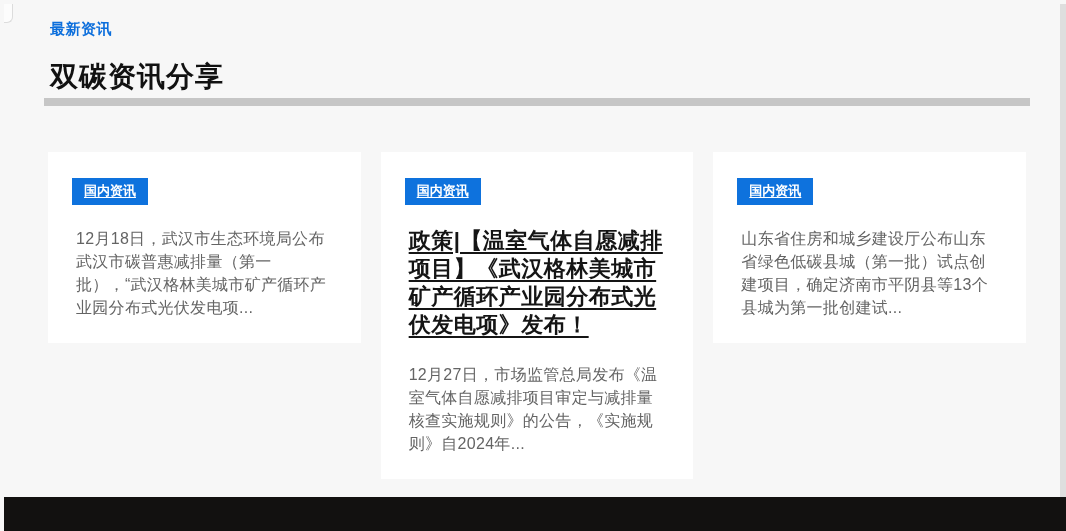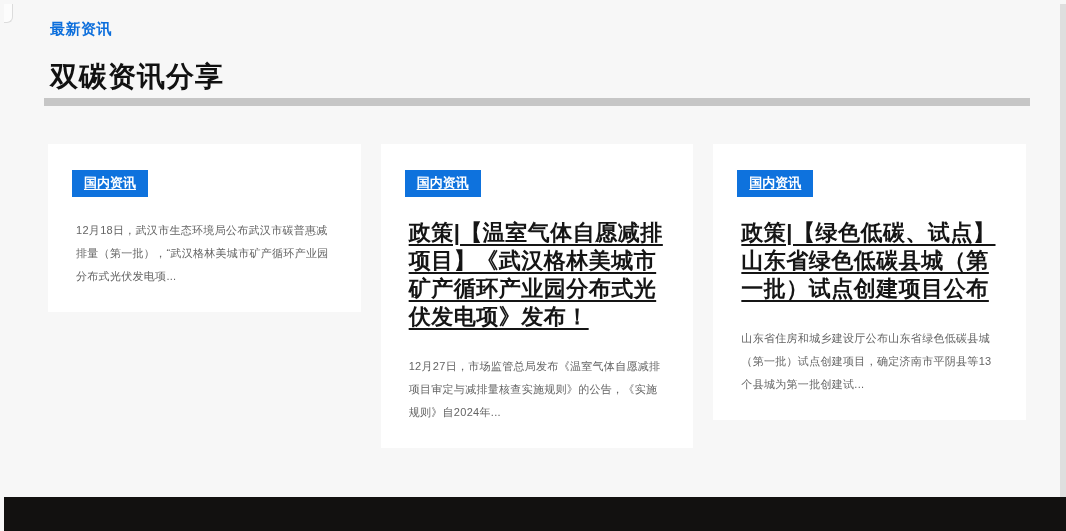--- a/index.html
+++ b/index.html
@@ -49,21 +49,21 @@
     position: absolute;
     left: 40px;
     top: 94px;
     width: 986px;
     height: 2px;
     background: #c6c6c6;
   }
   .cards-row {
     position: absolute;
     left: 40px;
-    top: 136px;
+    top: 144px;
     width: 986px;
     display: flex;
     gap: 20px;
     align-items: flex-start;
   }
   .card {
     width: 315px;
     background: #ffffff;
     padding: 26px 24px 20px 24px;
   }
@@ -87,21 +87,21 @@
     line-height: 28px;
     text-decoration: underline;
     text-decoration-thickness: 2px;
     text-underline-offset: 4px;
     margin-bottom: 16px;
     cursor: pointer;
     letter-spacing: 0.5px;
   }
   .card-excerpt {
     color: #646464;
-    font-size: 11px;
+    font-size: 16px;
     line-height: 23px;
     letter-spacing: 0.3px;
   }
   .footer {
     position: absolute;
     left: 0;
     bottom: 0;
     width: 100%;
     height: 38px;
     background: #121110;
@@ -137,21 +137,20 @@
     </div>
 
     <div class="card">
       <span class="badge">国内资讯</span>
       <a class="card-title">政策|【温室气体自愿减排项目】《武汉格林美城市矿产循环产业园分布式光伏发电项》发布！</a>
       <div class="card-excerpt">12月27日，市场监管总局发布《温室气体自愿减排项目审定与减排量核查实施规则》的公告，《实施规则》自2024年...</div>
     </div>
 
     <div class="card">
       <span class="badge">国内资讯</span>
-      <a class="card-title">政策|【绿色低碳、试点】山东省绿色低碳县城（第一批）试点创建项目公布</a>
       <div class="card-excerpt">山东省住房和城乡建设厅公布山东省绿色低碳县城（第一批）试点创建项目，确定济南市平阴县等13个县城为第一批创建试...</div>
     </div>
 
   </div>
 
   <div class="right-edge"></div>
 
   <div class="footer"></div>
 
 </div>

